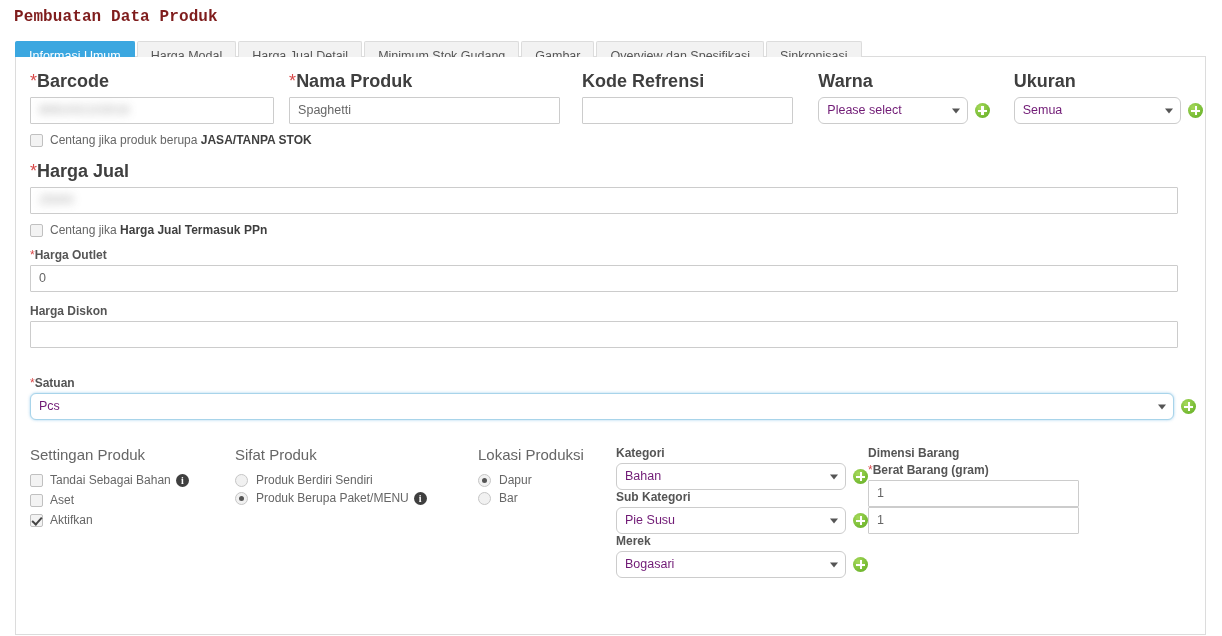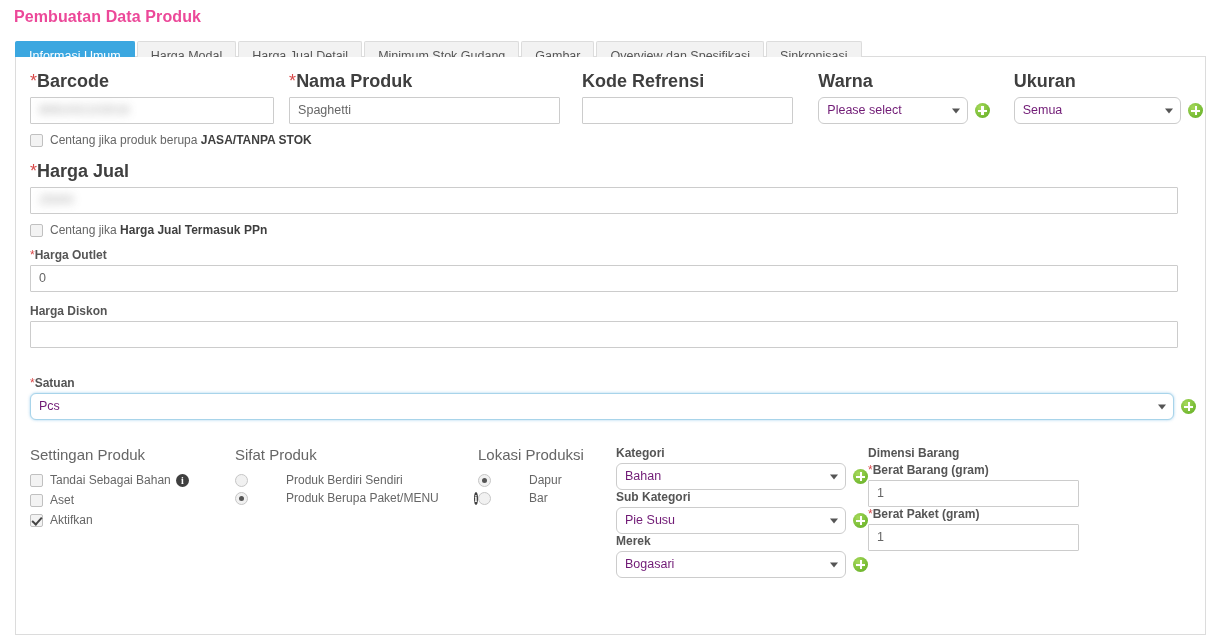--- a/index.html
+++ b/index.html
@@ -6,27 +6,28 @@
   html, body {
     margin: 0; padding: 0;
     width: 1222px; height: 636px;
     background: #ffffff;
     font-family: "Liberation Sans", sans-serif;
     overflow: hidden;
   }
 
   
   .page-title {
-    color: #ec4899;
+    color: #7f1d1d;
     font-size: 16px;
     font-weight: bold;
     padding: 6px 0 0 14px;
     letter-spacing: 0.1px;
     height: 28px;
     line-height: 22px;
+    font-family: Liberation Mono, monospace;
   }
 
   
   .tabs-wrap {
     position: relative;
     height: 29px;
     margin-left: 15px;
     border-bottom: 1px solid #dcdcdc;
     width: 1191px;
   }
@@ -174,21 +175,21 @@
     position: absolute;
     left: 3px; top: 0px;
     width: 4px; height: 8px;
     border: solid #444;
     border-width: 0 2px 2px 0;
     transform: rotate(42deg);
   }
   .cb-label { font-size: 12px; color: #666; line-height: 14px; white-space: nowrap; }
   .cb-label b { color: #3f3f3f; }
 
-  .rdrow { display: flex; align-items: flex-end; margin-bottom: 4px; gap: 30px; }
+  .rdrow { display: flex; align-items: flex-end; margin-bottom: 4px; }
   .rd {
     width: 13px; height: 13px;
     border: 1px solid #c6c6c6;
     background: #f1f1f1;
     border-radius: 50%;
     margin-right: 8px;
     flex: 0 0 13px;
     position: relative;
     cursor: pointer;
   }
@@ -426,18 +427,17 @@
 
     <div class="bcol-dim">
       <div class="fld">
         <div class="lbl-sm">Dimensi Barang</div>
       </div>
       <div class="fld">
         <div class="lbl-sm"><span class="req">*</span><span>Berat Barang (gram)</span></div>
         <div class="inp" style="width:211px;">1</div>
       </div>
       <div class="fld">
-        <div class="lbl-sm"><span class="req">*</span><span>Berat Paket (gram)</span></div>
         <div class="inp" style="width:211px;">1</div>
       </div>
     </div>
   </div>
 </div>
 
 </body></html>

